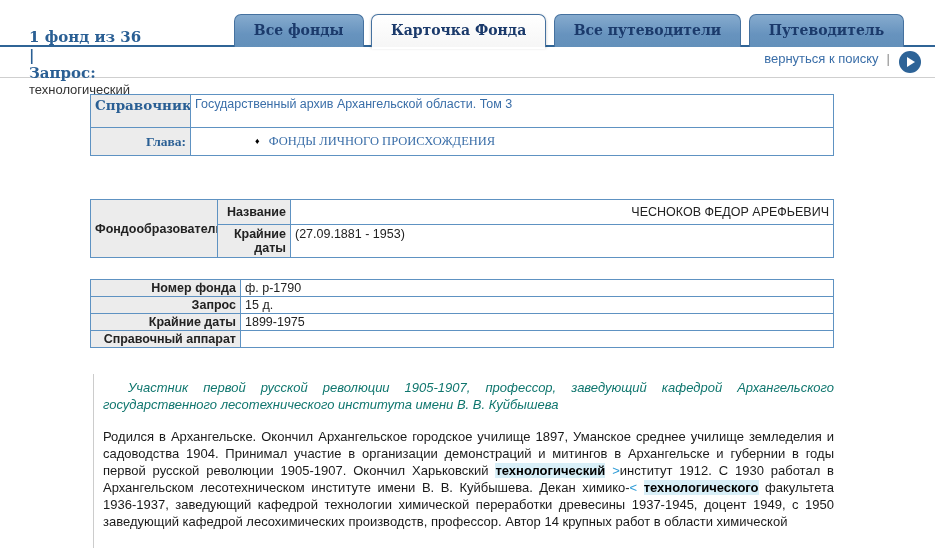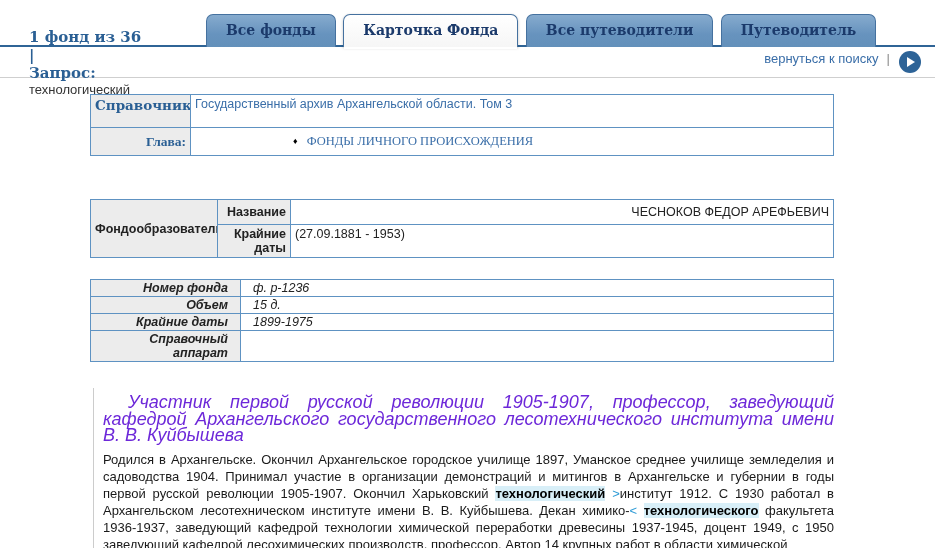--- a/index.html
+++ b/index.html
@@ -5,21 +5,21 @@
   * { margin:0; padding:0; box-sizing:border-box; }
   html,body { background:#fff; }
   body {
     width:935px; height:548px; overflow:hidden; position:relative;
     font-family:"Liberation Sans", sans-serif; color:#222;
   }
 
   
   .tabbar {
     position:relative; height:47px; padding-left:206px; padding-top:14px;
-    border-bottom:2px solid #2f6496; white-space:nowrap;
+    border-bottom:2px solid #2f6496; white-space:nowrap;text-align:center;
   }
   .tab {
     position:relative; display:inline-block; height:33px; line-height:31px;
     padding:0 19px; margin-right:3px; vertical-align:bottom;
     border:1px solid #45719f; border-bottom:none; border-radius:7px 7px 0 0;
     background:linear-gradient(#86abce, #6793be 60%, #6390ba);
     font-family:"DejaVu Serif", serif; font-weight:bold; font-size:14px; color:#1b3a6b;
     cursor:pointer;
   }
   .tab.active {
@@ -59,42 +59,42 @@
   td { border:1px solid #5e92c2; font-size:12.5px; color:#222; padding:2px 4px; overflow:hidden; }
   td.lbl { background:#ececec; font-weight:bold; text-align:right; }
 
   .t-ref { margin-top:16px; }
   .t-ref td.lbl {
     width:100px; font-family:"DejaVu Serif", serif; font-size:13.5px; color:#2a5f94;
   }
   .t-ref tr.r1 td { height:33px; vertical-align:top; }
   .t-ref tr.r2 td { height:28px;font-family:Liberation Serif, serif; }
   .t-ref a, .link { color:#3a6ea8; text-decoration:none; cursor:pointer; }
-  .t-ref .chapter-cell { padding-left:102px; }
+  .t-ref .chapter-cell { padding-left:64px; }
   .bullet { color:#000; font-size:9px; margin-right:6px; vertical-align:1px; }
 
   .t-creator { margin-top:43px; }
   .t-creator td.grp { width:127px; background:#ececec; font-weight:bold; text-align:left; vertical-align:middle; }
   .t-creator td.lbl { width:73px; }
   .t-creator tr.r1 td { height:25px;text-align:right; }
   .t-creator tr.r2 td { height:28px; vertical-align:top; }
 
   .t-fund { margin-top:21px; }
-  .t-fund td { height:16px; padding:1px 12px;font-style:italic; }
+  .t-fund td { height:16px; padding:1px 4px; }
   .t-fund td.lbl { width:150px; }
 
   
   .history { margin-top:26px; margin-left:3px; border-left:1px solid #ccc; padding:6px 0 20px 9px; width:741px; }
   .history h2 {
     font-family:"DejaVu Serif", serif; font-size:14.5px; font-weight:bold; color:#2a6496;
     margin-bottom:14px;
   }
   .lead {
-    font-style:italic; font-size:18px; line-height:16.5px; text-align:justify;
-    text-indent:25px; margin-bottom:7px; color:#6d28d9;
+    font-style:italic; font-size:13px; line-height:16.5px; text-align:justify;
+    text-indent:25px; margin-bottom:15px; color:#0f766e;
   }
   .histbody { font-size:13px; line-height:17px; text-align:justify; color:#1a1a1a; }
   .histbody .highlight { font-weight:bold; background:#d8eff8; color:#000; }
   .histbody .marker { color:#2e9bd6; cursor:pointer; }
 </style>
 </head>
 <body>
 
 <div class="tabbar">
   <div class="tab">Все фонды</div>
@@ -150,24 +150,24 @@
       <td class="lbl">Крайние даты</td>
       <td>(27.09.1881 - 1953)</td>
     </tr>
   </tbody>
     </table>
 
   <table class="t-fund">
     <tbody>
         <tr>
       <td class="lbl">Номер фонда</td>
-      <td>ф. р-1236</td>
+      <td>ф. р-1790</td>
     </tr>
     <tr>
-      <td class="lbl">Объем</td>
+      <td class="lbl">Запрос</td>
       <td>15 д.</td>
     </tr>
     <tr>
       <td class="lbl">Крайние даты</td>
       <td>1899-1975</td>
     </tr>
     <tr>
       <td class="lbl">Справочный аппарат</td>
       <td></td>
     </tr>

